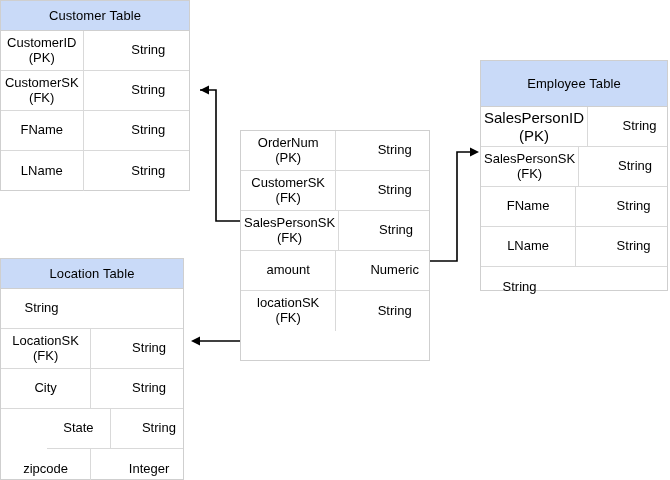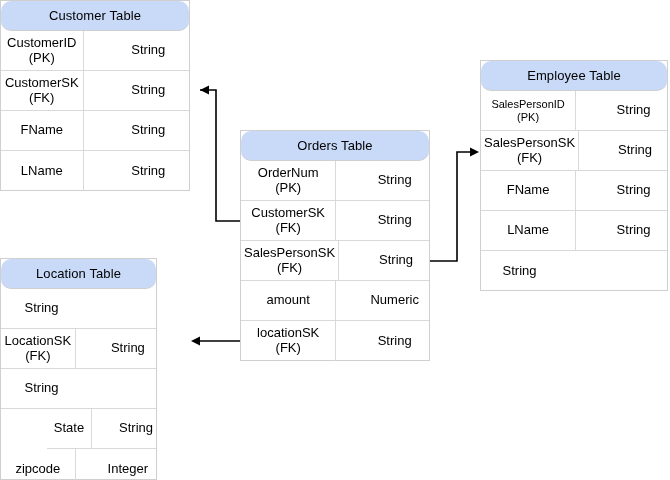--- a/index.html
+++ b/index.html
@@ -35,21 +35,20 @@
   .entity-header {
     background: #c9daf8;
     border-bottom: 1px solid #cfcfcf;
     box-sizing: border-box;
     display: flex;
     align-items: center;
     justify-content: center;
     font-size: 13px;
     color: #000000;
     letter-spacing: 0.1px;
-    border-radius: 10px;
   }
   .entity-row {
     display: flex;
     box-sizing: border-box;
     border-bottom: 1px solid #d9d9d9;
     gap: 24px;
   }
   .entity-row.last {
     border-bottom: none;
   }
@@ -74,25 +73,25 @@
   #customer-table .entity-header { height: 30px; }
   #customer-table .cell-name { width: 95px; }
   #customer-table .cell-type { width: 94px; }
 
   #orders-table { left: 240px; top: 130px; width: 190px; height: 231px; }
   #orders-table .entity-header { height: 30px; }
   #orders-table .cell-name { width: 110px; }
   #orders-table .cell-type { width: 79px; }
 
   #employee-table { left: 480px; top: 60px; width: 188px; height: 231px; }
-  #employee-table .entity-header { height: 30px; }
+  #employee-table .entity-header { height: 46px; }
   #employee-table .cell-name { width: 110px; }
   #employee-table .cell-type { width: 77px; }
 
-  #location-table { left: 0px;   top: 258px; width: 157px; height: 222px; }
+  #location-table { left: 0px;   top: 258px; width: 184px; height: 222px; }
   #location-table .entity-header { height: 30px; }
   #location-table .cell-name { width: 108px; }
   #location-table .cell-type { width: 81px; }
 
   
   #connectors {
     position: absolute;
     left: 0;
     top: 0;
     width: 670px;
@@ -148,21 +147,20 @@
       <div class="cell-name">FName</div>
       <div class="cell-type">String</div>
     </div>
     <div class="entity-row last" style="height:40px;">
       <div class="cell-name">LName</div>
       <div class="cell-type">String</div>
     </div>
   </div>
 
   <div class="entity" id="orders-table">
-    <div class="entity-header">Orders Table</div>
 
     <div class="entity-row" style="height:40px;">
       <div class="cell-name">OrderNum (PK)</div>
       <div class="cell-type">String</div>
     </div>
     <div class="entity-row" style="height:40px;">
       <div class="cell-name">CustomerSK (FK)</div>
       <div class="cell-type">String</div>
     </div>
     <div class="entity-row" style="height:40px;">
@@ -177,21 +175,21 @@
     <div class="entity-row last" style="height:40px;">
       <div class="cell-name">locationSK (FK)</div>
       <div class="cell-type">String</div>
     </div>
   </div>
 
   <div class="entity" id="employee-table">
     <div class="entity-header">Employee Table</div>
 
     <div class="entity-row" style="height:40px;">
-      <div class="cell-name" style="font-size:11px;">SalesPersonID (PK)</div>
+      <div class="cell-name" style="font-size:15px;">SalesPersonID (PK)</div>
       <div class="cell-type">String</div>
     </div>
     <div class="entity-row" style="height:40px;">
       <div class="cell-name">SalesPersonSK
 (FK)</div>
       <div class="cell-type">String</div>
     </div>
     <div class="entity-row" style="height:40px;">
       <div class="cell-name">FName</div>
       <div class="cell-type">String</div>
@@ -209,20 +207,21 @@
     <div class="entity-header">Location Table</div>
 
     <div class="entity-row" style="height:40px;">
       <div class="cell-type">String</div>
     </div>
     <div class="entity-row" style="height:40px;">
       <div class="cell-name">LocationSK (FK)</div>
       <div class="cell-type">String</div>
     </div>
     <div class="entity-row" style="height:40px;">
+      <div class="cell-name">City</div>
       <div class="cell-type">String</div>
     </div>
     <div class="entity-row" style="height:40px;margin-left:46px;">
       <div class="cell-name">State</div>
       <div class="cell-type">String</div>
     </div>
     <div class="entity-row last" style="height:40px;">
       <div class="cell-name">zipcode</div>
       <div class="cell-type">Integer</div>
     </div>

